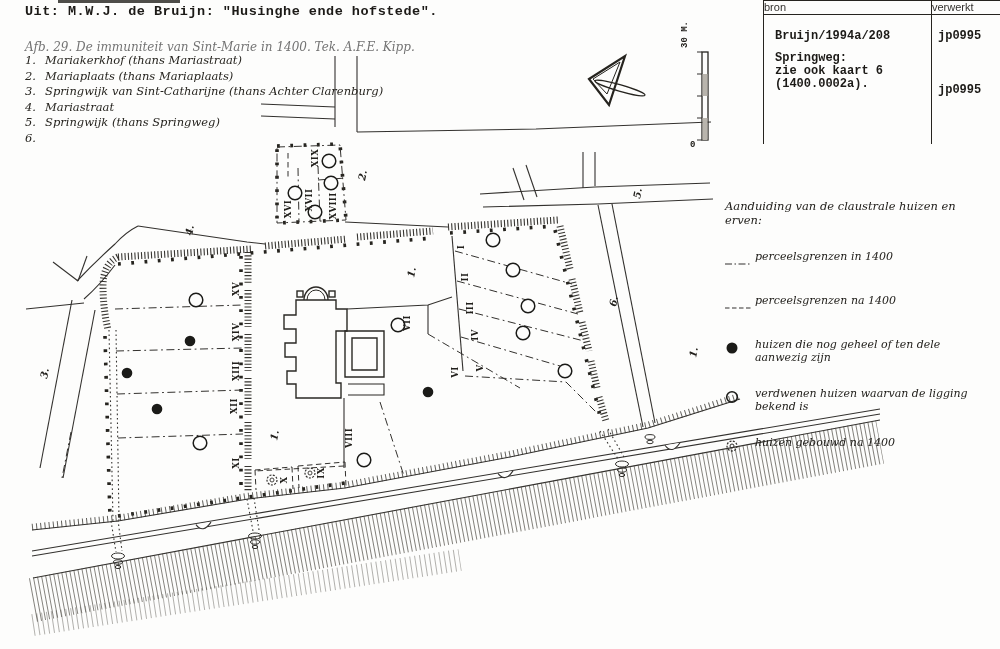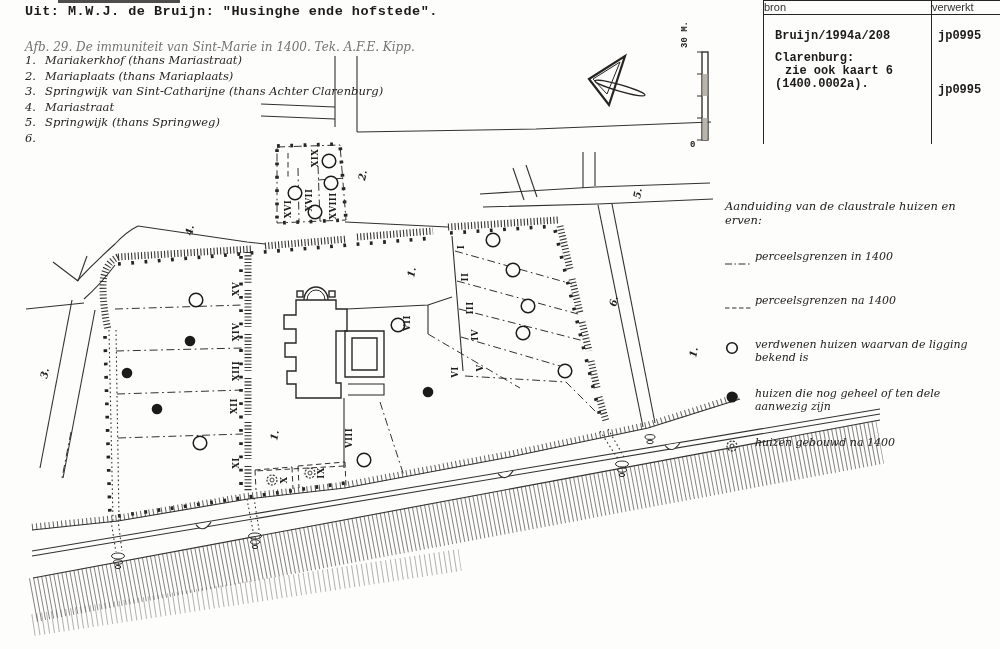--- a/index.html
+++ b/index.html
@@ -287,22 +287,22 @@
   </div>
 
   <div class="cat">
     <div class="hdr">
       <div class="c1">bron</div>
       <div class="c2">verwerkt</div>
     </div>
     <div class="vline"></div>
     <span style="left:11px;top:28px;">Bruijn/1994a/208</span>
     <span style="left:174px;top:28px;">jp0995</span>
-    <span style="left:11px;top:50px;">Clarenburg:</span>
-    <span style="left:21px;top:63px;">zie ook kaart 6</span>
+    <span style="left:11px;top:50px;">Springweg:</span>
+    <span style="left:11px;top:63px;">zie ook kaart 6</span>
     <span style="left:11px;top:76px;">(1400.0002a).</span>
     <span style="left:174px;top:82px;">jp0995</span>
   </div>
 
   <div class="legend">
     <div class="title">Aanduiding van de claustrale huizen en erven:</div>
     <div class="item">
       <span class="sym">
         <svg width="26" height="6">
             <line x1="0" y1="3" x2="26" y2="3" stroke="#33312e" stroke-width="1.2" stroke-dasharray="7 2.5 1.5 2.5"></line>
@@ -314,32 +314,32 @@
       <span class="sym">
         <svg width="26" height="6">
             <line x1="0" y1="3" x2="26" y2="3" stroke="#33312e" stroke-width="1.2" stroke-dasharray="4.5 2.5"></line>
           </svg>
       </span>
       <span class="txt">perceelsgrenzen na 1400</span>
     </div>
     <div class="item">
       <span class="sym">
         <svg width="16" height="14">
+            <circle cx="7" cy="7" r="5.5" fill="#1b1b18"></circle>
+          </svg>
+      </span>
+      <span class="txt">huizen die nog geheel of ten dele aanwezig zijn</span>
+    </div>
+    <div class="item">
+      <span class="sym">
+        <svg width="16" height="14">
             <circle cx="7" cy="7" r="5.3" fill="none" stroke="#1b1b18" stroke-width="1.6"></circle>
           </svg>
       </span>
       <span class="txt">verdwenen huizen waarvan de ligging bekend is</span>
-    </div>
-    <div class="item">
-      <span class="sym">
-        <svg width="16" height="14">
-            <circle cx="7" cy="7" r="5.5" fill="#1b1b18"></circle>
-          </svg>
-      </span>
-      <span class="txt">huizen die nog geheel of ten dele aanwezig zijn</span>
     </div>
     <div class="item">
       <span class="sym">
         <svg width="16" height="14">
             <circle cx="7" cy="7" r="5" fill="none" stroke="#33312e" stroke-width="1.3" stroke-dasharray="2 1.4"></circle>
             <circle cx="7" cy="7" r="2" fill="none" stroke="#33312e" stroke-width="1"></circle>
           </svg>
       </span>
       <span class="txt">huizen gebouwd na 1400</span>
     </div>

